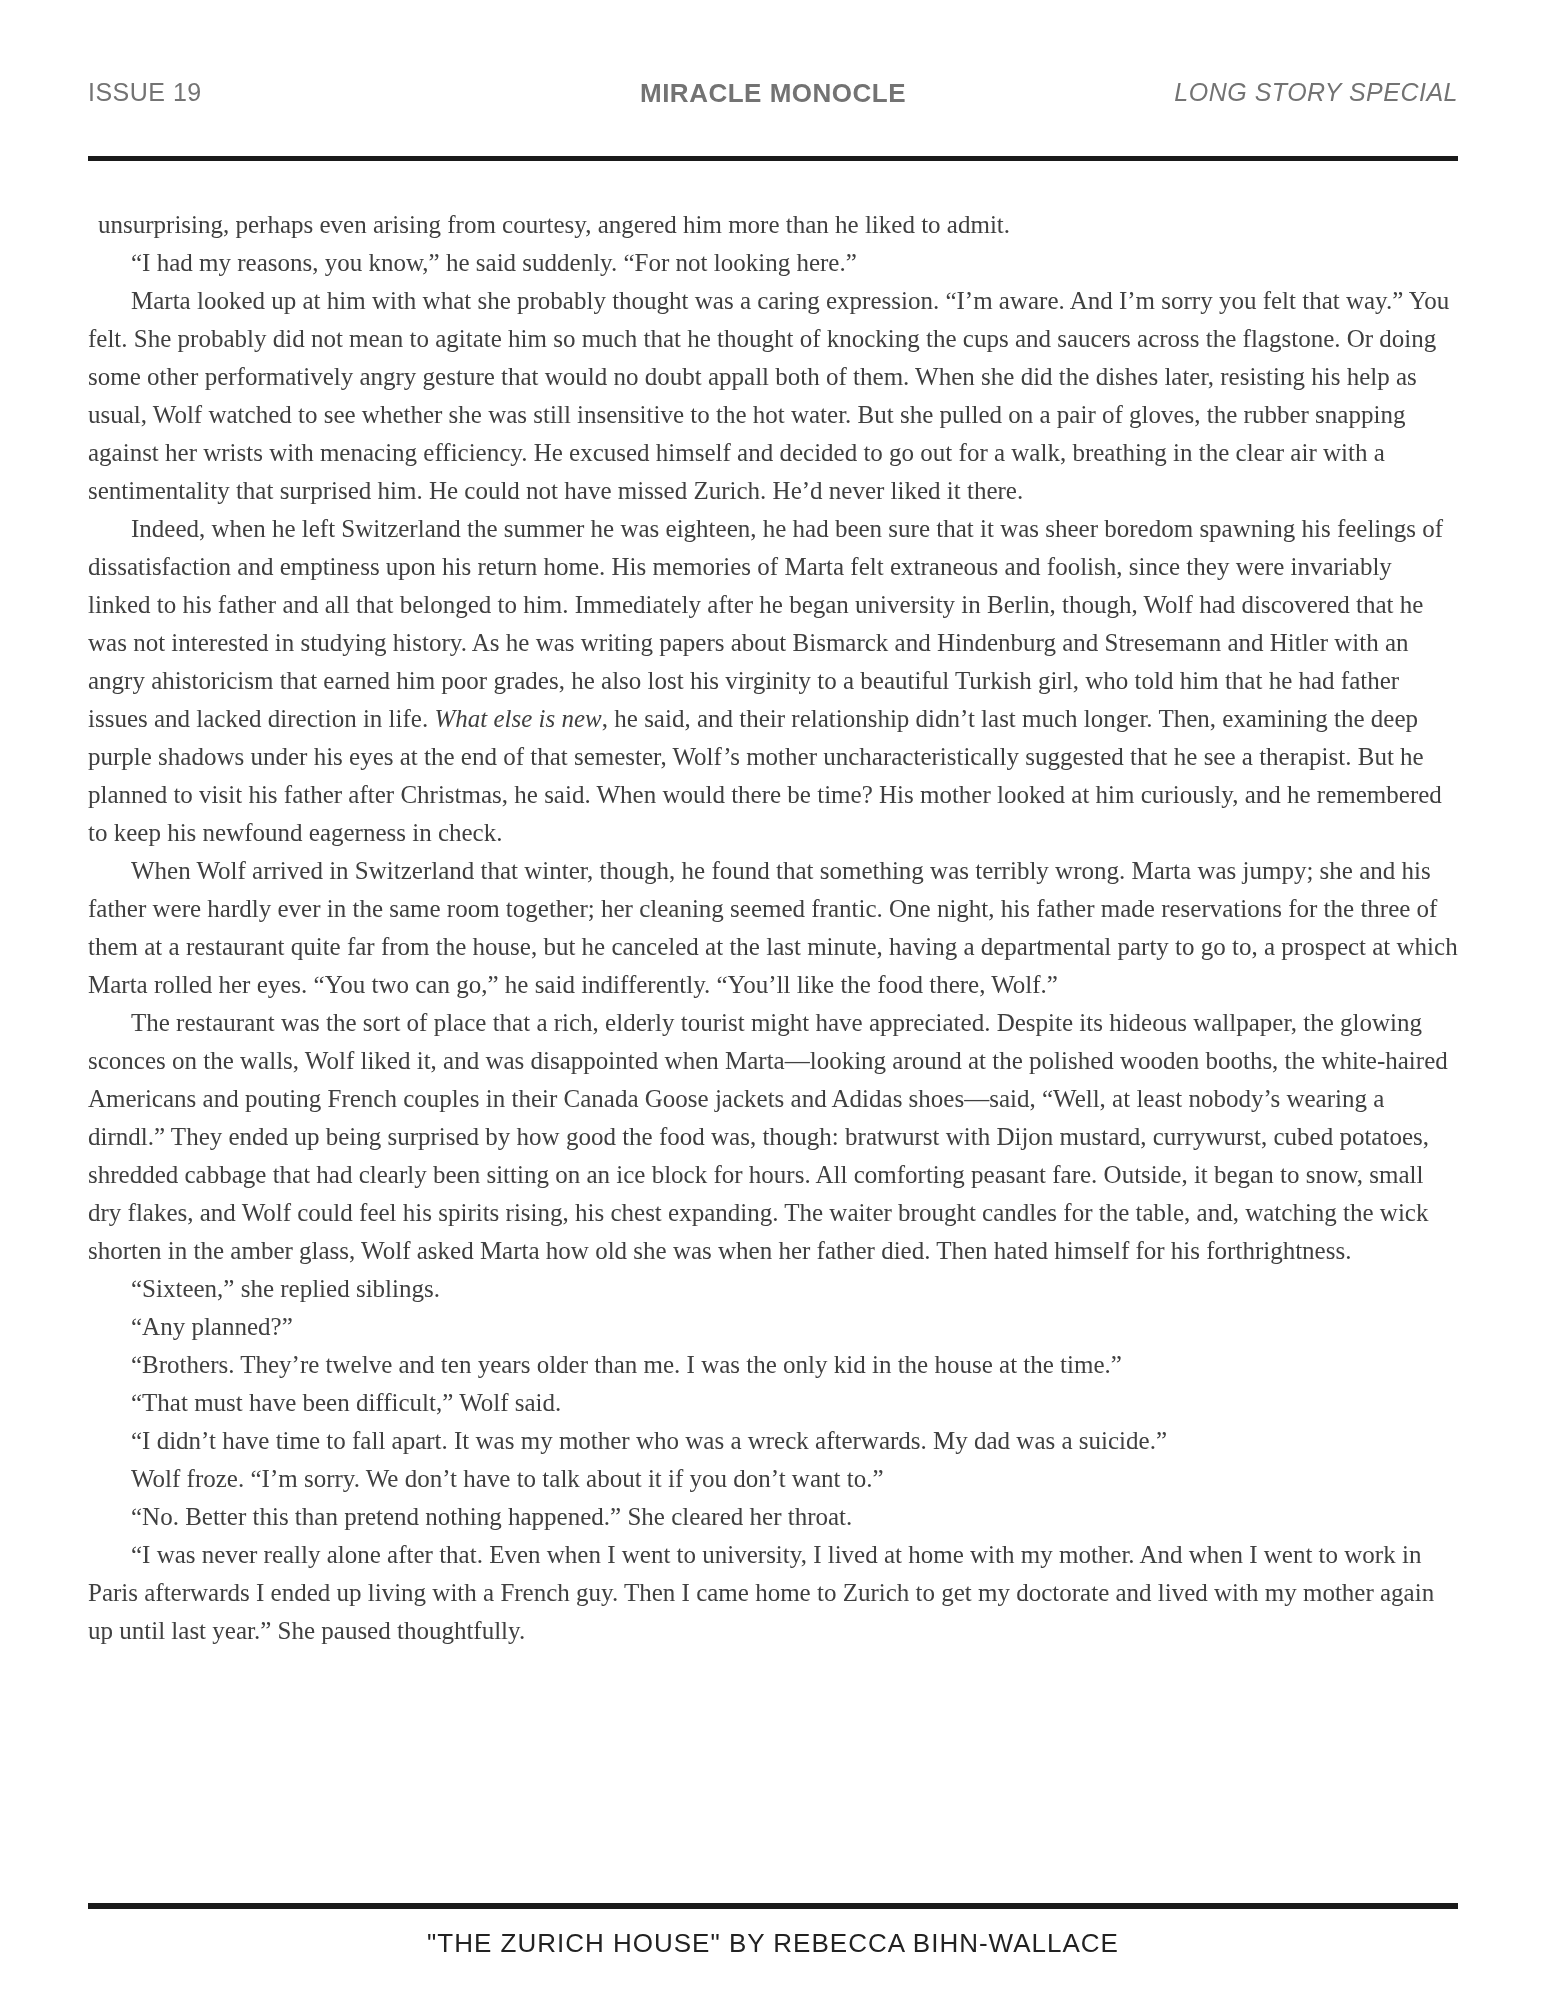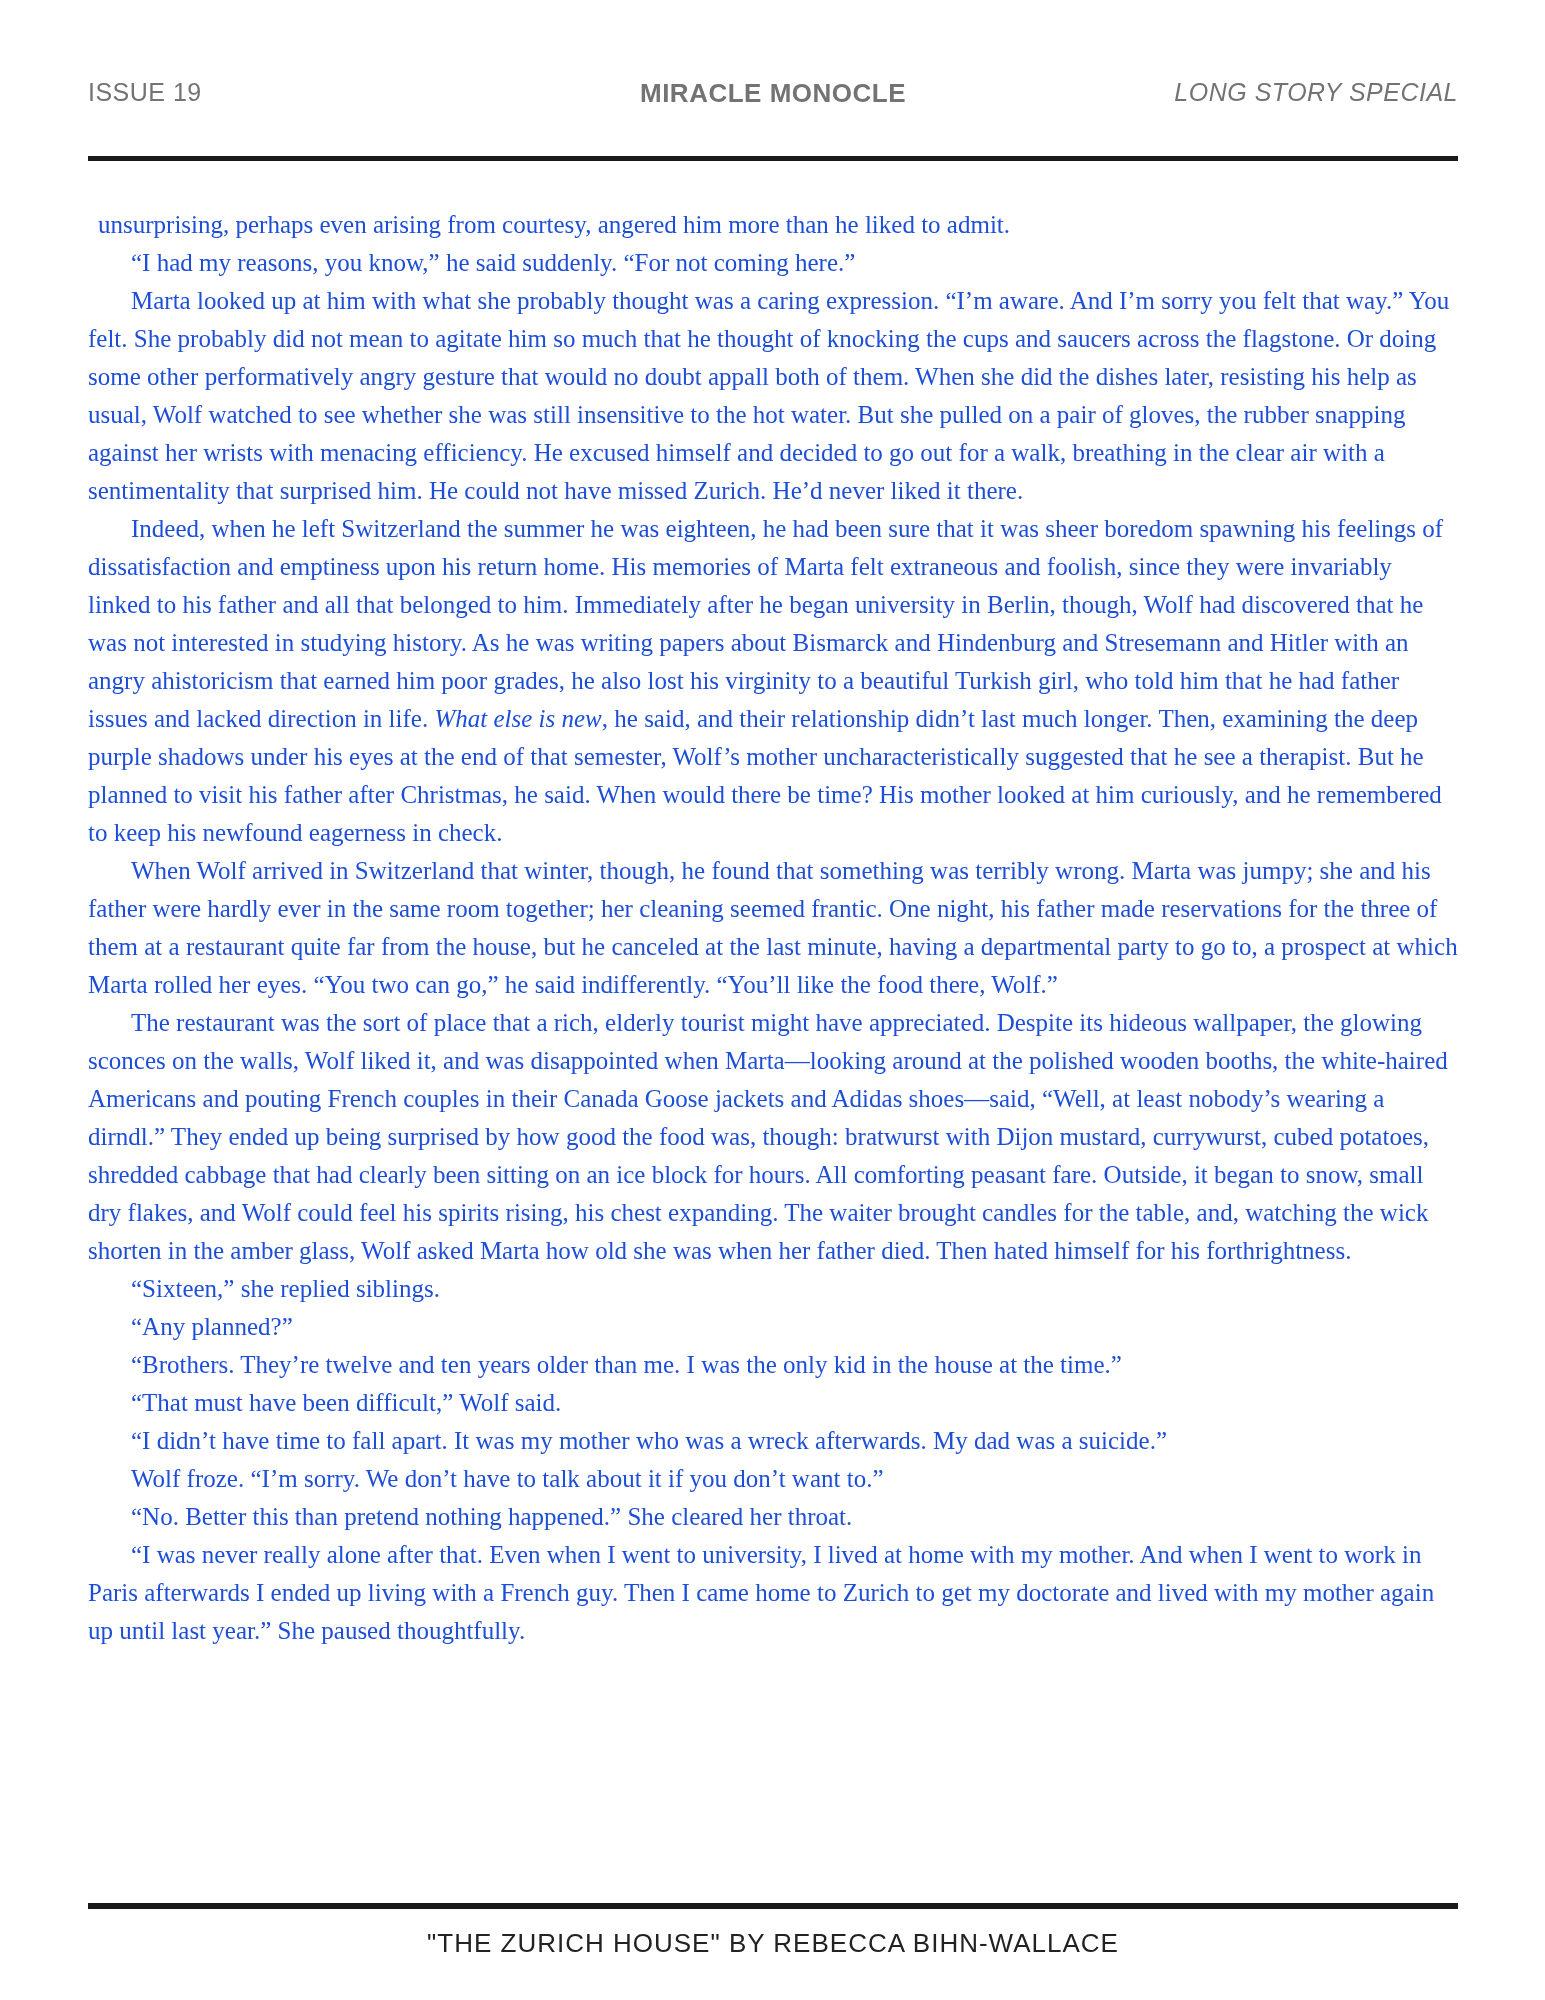--- a/index.html
+++ b/index.html
@@ -32,21 +32,21 @@
 
   .rule-top {
     position: absolute; left: 88px; width: 1370px; top: 156px; height: 5px;
     background: #1a1a1a;
   }
 
   
   .story {
     position: absolute; left: 88px; width: 1370px; top: 206px;
     font-size: 25px; line-height: 38px;
-    color: #1d4ed8;
+    color: #404040;
     text-align: left;
   }
   .story p { margin: 0; text-indent: 43px; }
   .story p.continuation { text-indent: 10px; }
   .story em { font-style: italic; }
 
   .rule-bottom {
     position: absolute; left: 88px; width: 1370px; top: 1903px; height: 6px;
     background: #1a1a1a;
   }
@@ -68,21 +68,21 @@
   <div class="header">
     <span class="header-issue">ISSUE 19</span>
     <span class="header-magazine">MIRACLE MONOCLE</span>
     <span class="header-section">LONG STORY SPECIAL</span>
   </div>
 
   <div class="rule-top"></div>
 
   <div class="story">
     <p class="continuation">unsurprising, perhaps even arising from courtesy, angered him more than he liked to admit.</p>
-    <p>“I had my reasons, you know,” he said suddenly. “For not coming here.”</p>
+    <p>“I had my reasons, you know,” he said suddenly. “For not looking here.”</p>
     <p>Marta looked up at him with what she probably thought was a caring expression. “I’m aware. And I’m sorry you felt that way.” You felt. She probably did not mean to agitate him so much that he thought of knocking the cups and saucers across the flagstone. Or doing some other performatively angry gesture that would no doubt appall both of them. When she did the dishes later, resisting his help as usual, Wolf watched to see whether she was still insensitive to the hot water. But she pulled on a pair of gloves, the rubber snapping against her wrists with menacing efficiency. He excused himself and decided to go out for a walk, breathing in the clear air with a sentimentality that surprised him. He could not have missed Zurich. He’d never liked it there.</p>
     <p><span>Indeed, when he left Switzerland the summer he was eighteen, he had been sure that it was sheer boredom spawning his feelings of dissatisfaction and emptiness upon his return home. His memories of Marta felt extraneous and foolish, since they were invariably linked to his father and all that belonged to him. Immediately after he began university in Berlin, though, Wolf had discovered that he was not interested in studying history. As he was writing papers about Bismarck and Hindenburg and Stresemann and Hitler with an angry ahistoricism that earned him poor grades, he also lost his virginity to a beautiful Turkish girl, who told him that he had father issues and lacked direction in life. </span><em>What else is new</em><span>, he said, and their relationship didn’t last much longer. Then, examining the deep purple shadows under his eyes at the end of that semester, Wolf’s mother uncharacteristically suggested that he see a therapist. But he planned to visit his father after Christmas, he said. When would there be time? His mother looked at him curiously, and he remembered to keep his newfound eagerness in check.</span></p>
     <p>When Wolf arrived in Switzerland that winter, though, he found that something was terribly wrong. Marta was jumpy; she and his father were hardly ever in the same room together; her cleaning seemed frantic. One night, his father made reservations for the three of them at a restaurant quite far from the house, but he canceled at the last minute, having a departmental party to go to, a prospect at which Marta rolled her eyes. “You two can go,” he said indifferently. “You’ll like the food there, Wolf.”</p>
     <p>The restaurant was the sort of place that a rich, elderly tourist might have appreciated. Despite its hideous wallpaper, the glowing sconces on the walls, Wolf liked it, and was disappointed when Marta—looking around at the polished wooden booths, the white-haired Americans and pouting French couples in their Canada Goose jackets and Adidas shoes—said, “Well, at least nobody’s wearing a dirndl.” They ended up being surprised by how good the food was, though: bratwurst with Dijon mustard, currywurst, cubed potatoes, shredded cabbage that had clearly been sitting on an ice block for hours. All comforting peasant fare. Outside, it began to snow, small dry flakes, and Wolf could feel his spirits rising, his chest expanding. The waiter brought candles for the table, and, watching the wick shorten in the amber glass, Wolf asked Marta how old she was when her father died. Then hated himself for his forthrightness.</p>
     <p>“Sixteen,” she replied siblings.</p>
     <p>“Any planned?”</p>
     <p>“Brothers. They’re twelve and ten years older than me. I was the only kid in the house at the time.”</p>
     <p>“That must have been difficult,” Wolf said.</p>
     <p>“I didn’t have time to fall apart. It was my mother who was a wreck afterwards. My dad was a suicide.”</p>
     <p>Wolf froze. “I’m sorry. We don’t have to talk about it if you don’t want to.”</p>

